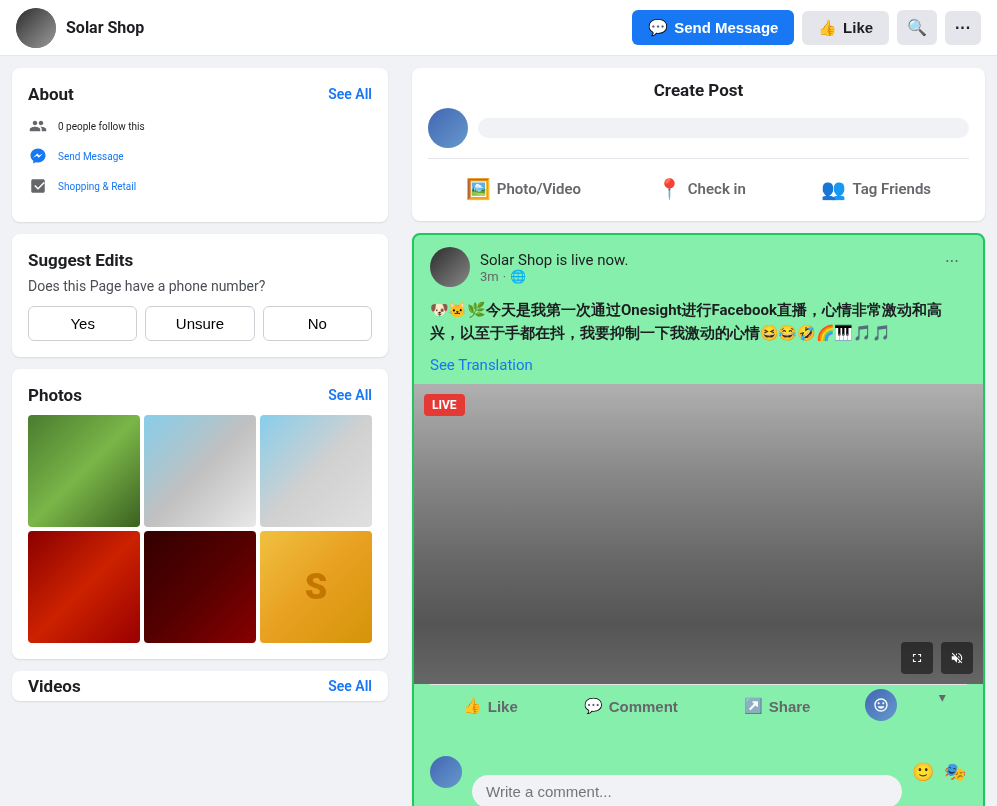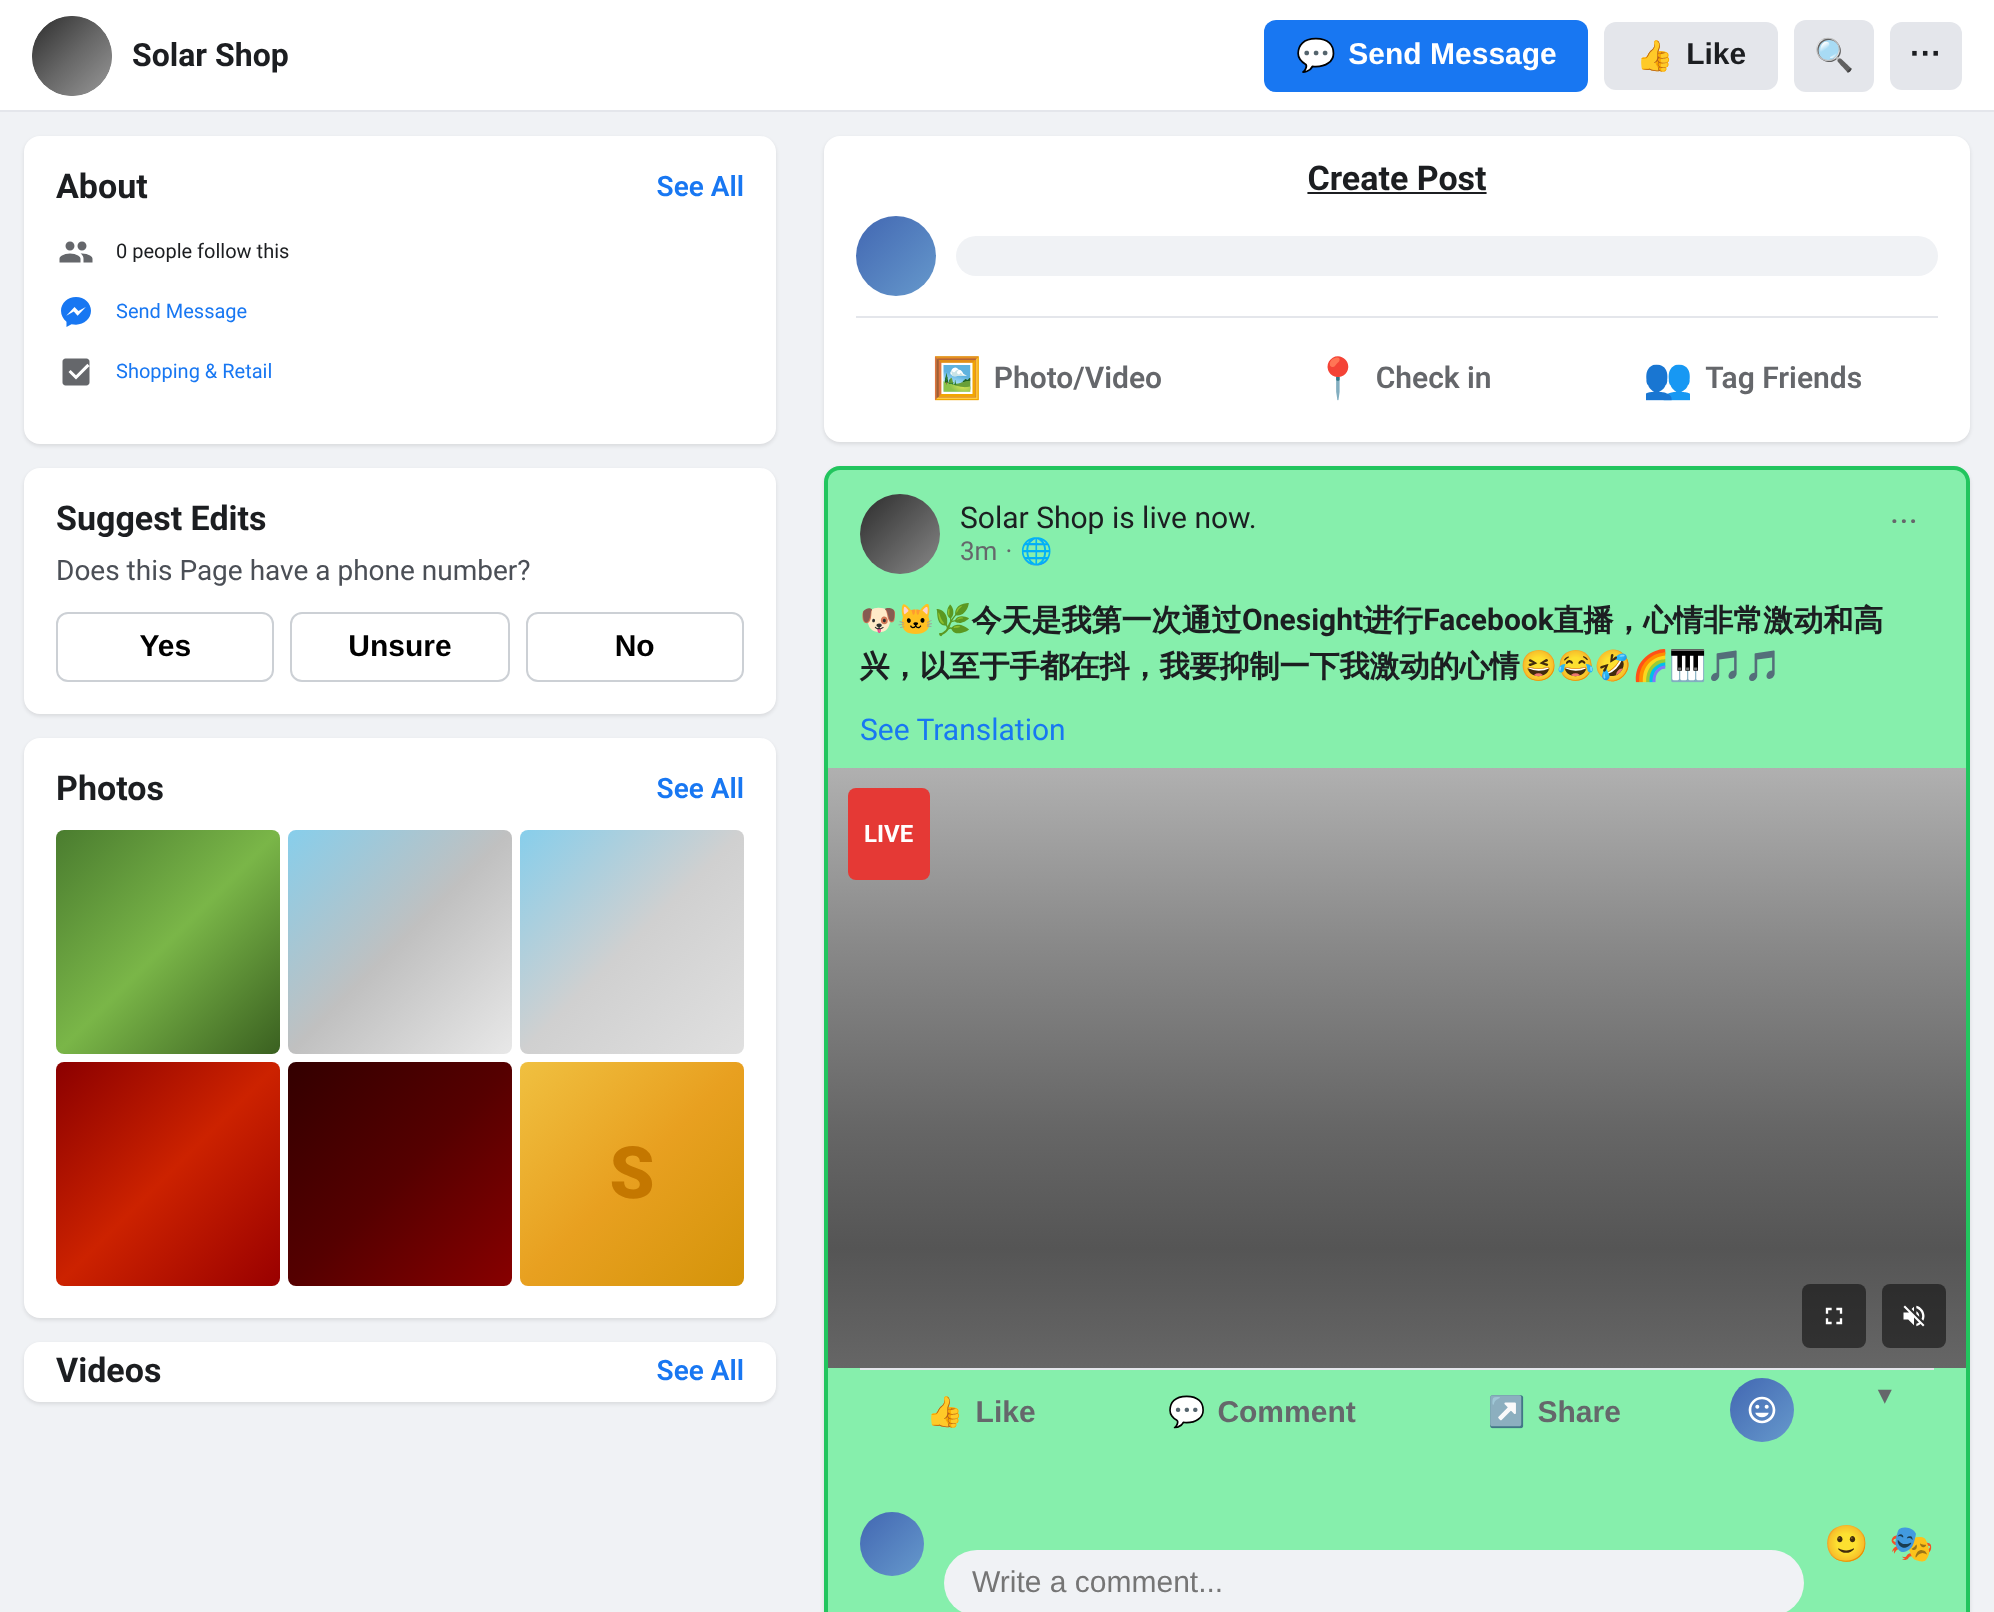--- a/index.html
+++ b/index.html
@@ -56,21 +56,21 @@
 
     .about-item { display: flex; align-items: center; gap: 10px; margin-bottom: 10px; color: #1c1e21; font-size: 10px; text-align: center; }
     .about-item a { color: #1877f2; text-decoration: none; }
     .icon-box { width: 20px; height: 20px; display: flex; align-items: center; justify-content: center; flex-shrink: 0; }
 
     
     .suggest-edits-desc { font-size: 14px; color: #4b4f56; margin-bottom: 12px; }
     .suggest-edits-buttons { display: flex; gap: 8px; }
     .suggest-btn {
       flex: 1; padding: 8px; border: 1px solid #ccd0d5; border-radius: 6px;
-      background: #fff; font-size: 15px; font-weight: 700; cursor: pointer;
+      background: #fff; font-size: 15px; font-weight: 400; cursor: pointer;
     }
 
     
     .photos-grid { display: grid; grid-template-columns: repeat(3, 1fr); gap: 4px; }
     .photo-thumb {
       width: 100%; aspect-ratio: 1; border-radius: 4px; cursor: pointer; overflow: hidden;
     }
     .photo-thumb-1 { background: linear-gradient(135deg, #4a7c2f, #7ab648, #3a6020); }
     .photo-thumb-2 { background: linear-gradient(135deg, #87ceeb, #c0c0c0, #e8e8e8); }
     .photo-thumb-3 { background: linear-gradient(135deg, #87ceeb, #d0d0d0, #e0e0e0); }
@@ -90,21 +90,21 @@
     .create-post-card {
       background: #fff; border-radius: 8px; padding: 12px 16px;
       box-shadow: 0 1px 2px rgba(0,0,0,0.1);
     }
     .create-post-top { display: flex; align-items: center; gap: 10px; margin-bottom: 10px; }
     .create-post-input {
       flex: 1; background: #f0f2f5; border: none; border-radius: 20px;
       padding: 10px 16px; font-size: 15px; color: #65676b; cursor: pointer;
       text-align: center;
     }
-    .create-post-title { font-size: 17px; font-weight: 700; color: #1c1e21; text-align: center; margin-bottom: 8px; text-decoration: underline; }
+    .create-post-title { font-size: 17px; font-weight: 700; color: #1c1e21; text-align: center; margin-bottom: 8px; }
     .create-post-actions { display: flex; justify-content: space-around; border-top: 1px solid #e4e6eb; padding-top: 10px; }
     .create-post-action {
       display: flex; align-items: center; gap: 6px; padding: 8px 12px;
       border-radius: 6px; cursor: pointer; font-size: 15px; font-weight: 600; color: #65676b;
     }
 
     
     .post-card {
       background: #86efac; border-radius: 8px;
       box-shadow: 0 1px 2px rgba(0,0,0,0.1);
@@ -120,21 +120,21 @@
     .post-author span { font-weight: 400; color: #1c1e21; }
     .post-meta { font-size: 13px; color: #65676b; display: flex; align-items: center; gap: 4px; }
     .post-more { color: #65676b; font-size: 18px; cursor: pointer; padding: 4px 8px; border-radius: 50%; }
     .post-text { padding: 4px 16px 10px; font-size: 15px; line-height: 1.5; color: #1c1e21; font-weight: bold; }
     .see-translation { padding: 2px 16px 10px; color: #1877f2; font-size: 15px; cursor: pointer; }
 
     
     .live-container { position: relative; margin: 0; }
     .live-badge {
       position: absolute; top: 10px; left: 10px; background: #e53935; color: #fff;
-      font-size: 12px; font-weight: 700; padding: 16px 8px; border-radius: 4px; z-index: 2;
+      font-size: 12px; font-weight: 700; padding: 4px 8px; border-radius: 4px; z-index: 2;
     }
     .live-video-area {
       width: 100%; height: 300px;
       background: linear-gradient(180deg, #b0b0b0 0%, #888 30%, #666 60%, #555 80%, #666 100%);
       display: flex; align-items: center; justify-content: center; position: relative;
     }
     .video-controls {
       position: absolute; bottom: 10px; right: 10px; display: flex; gap: 8px;
     }
     .video-ctrl-btn {

